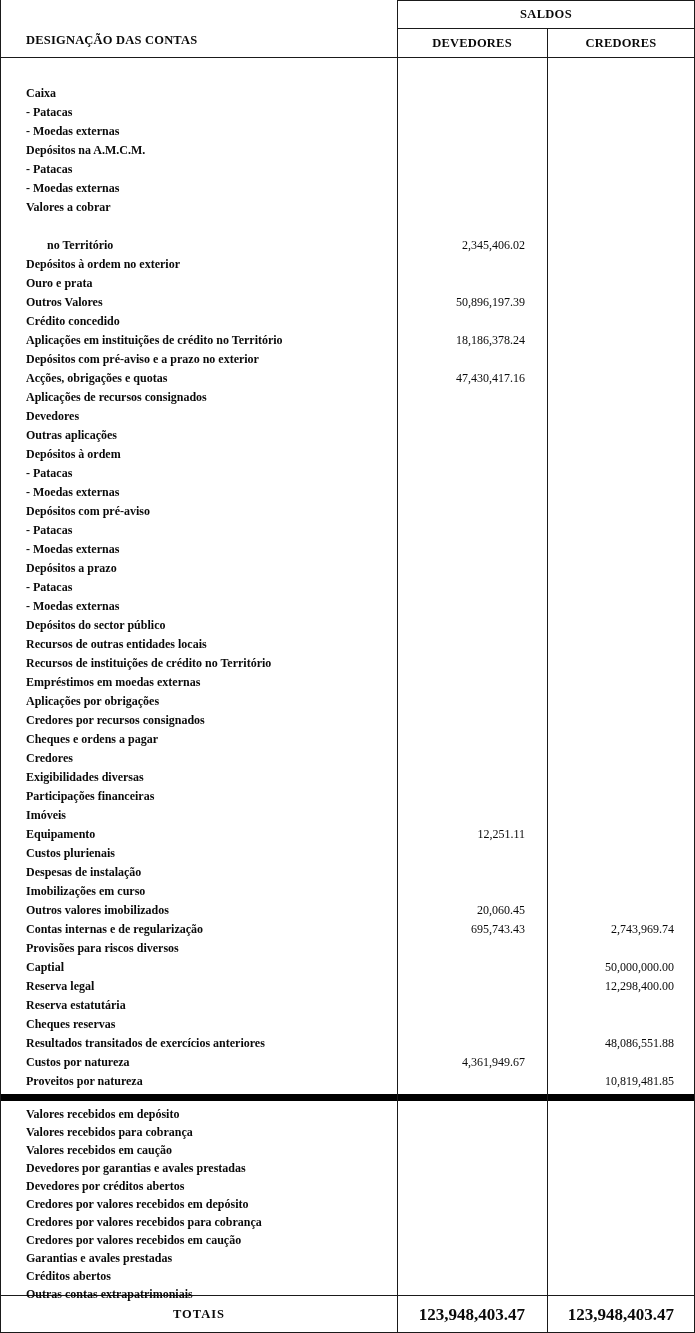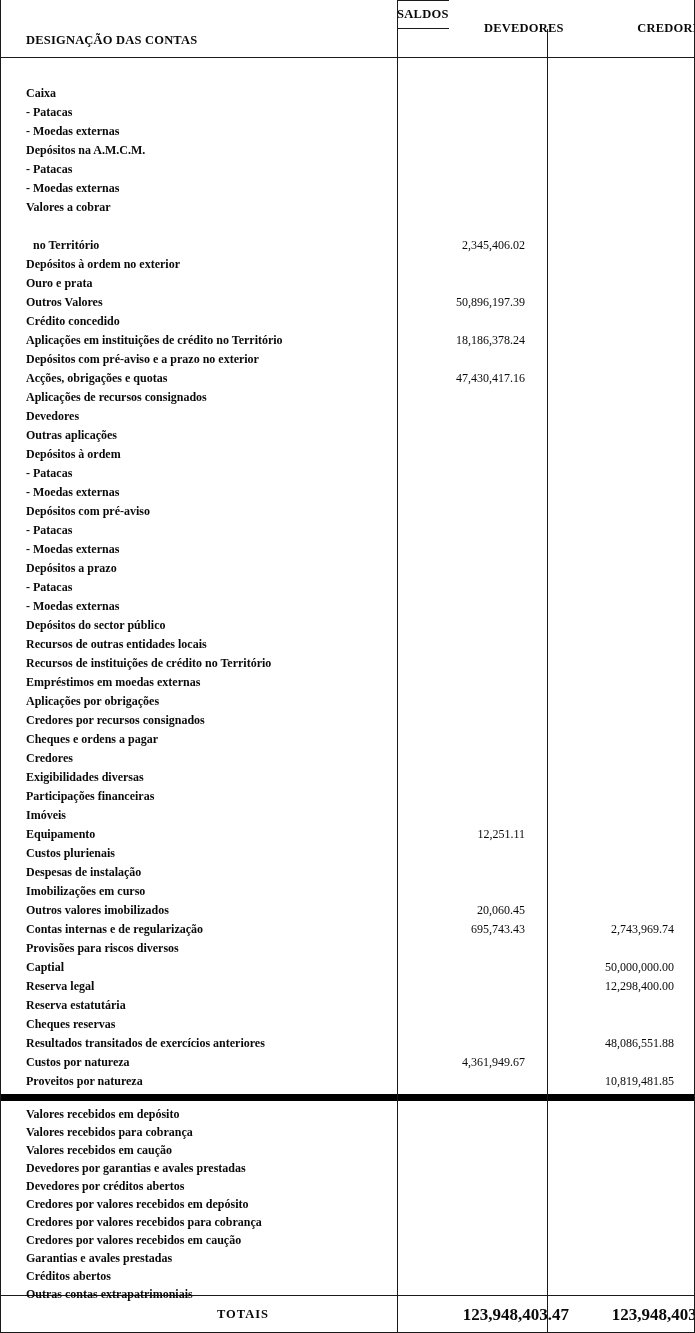--- a/index.html
+++ b/index.html
@@ -32,21 +32,21 @@
     grid-template-columns: 396px 298px;
   }
   .header-left {
     display: flex;
     align-items: flex-end;
     padding: 0 0 9px 25px;
     font-weight: bold;
     font-size: 12.5px;
     letter-spacing: 0.2px;
   }
-  .header-right { display: flex; flex-direction: row; }
+  .header-right { display: flex; flex-direction: column; }
   .saldos-cell {
     height: 29px;
     box-sizing: border-box;
     border-top: 1px solid #1a1a1a;
     border-bottom: 1px solid #1a1a1a;
     display: flex;
     align-items: center;
     justify-content: center;
     font-weight: bold;
     font-size: 12.5px;
@@ -84,37 +84,36 @@
     height: 19px;
     line-height: 19px;
     font-size: 12px;
   }
   .section-extra .row { height: 18px; line-height: 18px; }
   .cell { overflow: hidden; white-space: nowrap; }
   .cell.label {
     padding-left: 25px;
     font-weight: bold;
   }
-  .cell.label.indent { padding-left: 20px; margin-left: 12px; }
+  .cell.label.indent { padding-left: 46px; }
   .cell.num {
     text-align: right;
     padding-right: 22px;
     font-weight: normal;
   }
 
   
   .totals-row {
     box-sizing: border-box;
     height: 38px;
     border-top: 1px solid #1a1a1a;
     display: grid;
     grid-template-columns: 396px 150px 149px;
     align-items: center;
     font-size: 12.5px;
-    padding-left: 44px;
   }
   .totals-row .t-label {
     text-align: center;
     font-weight: bold;
     letter-spacing: 1px;
   }
   .totals-row .num { font-weight: bold; font-size: 17px; }
 </style>
 </head>
 <body>

